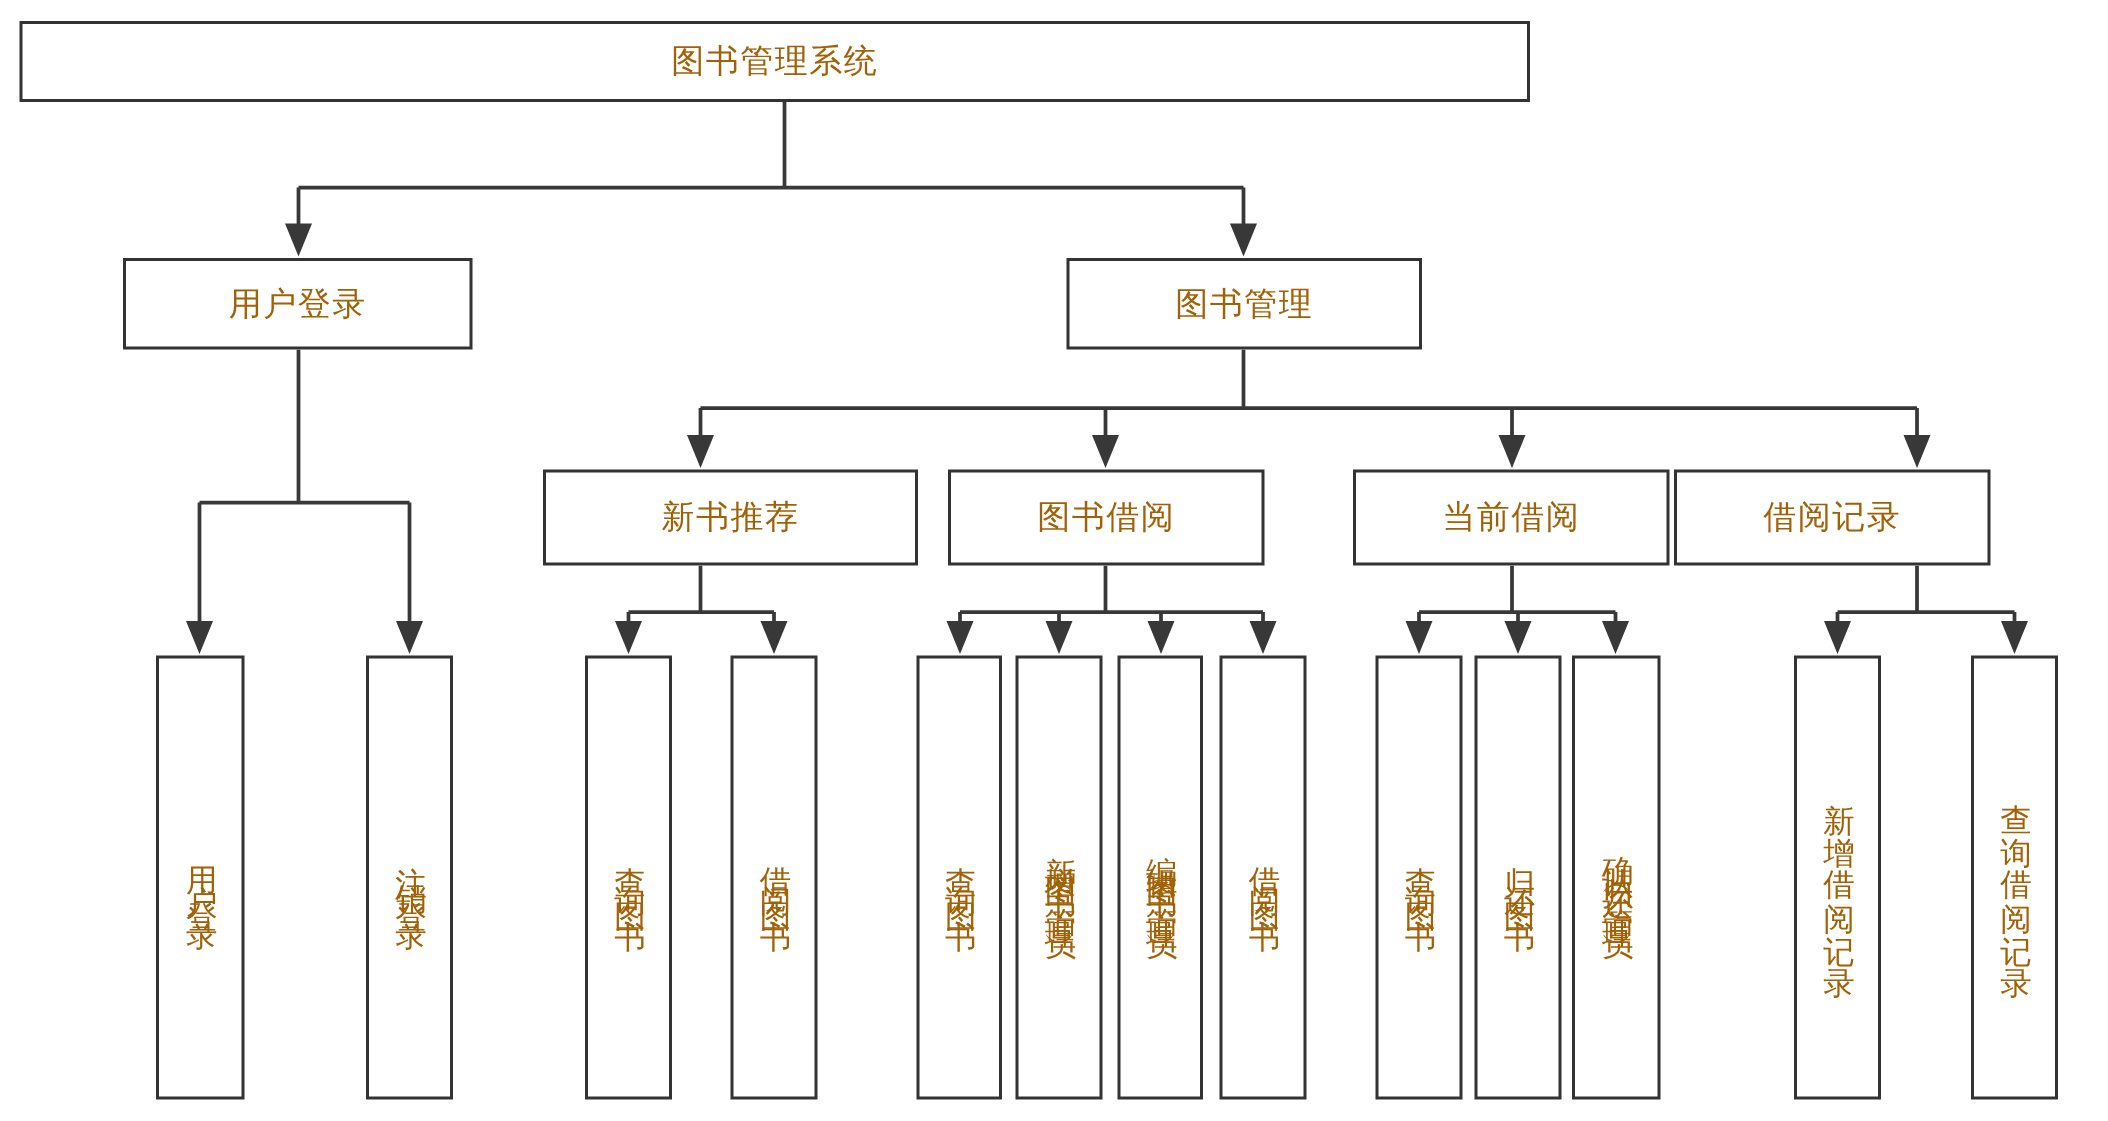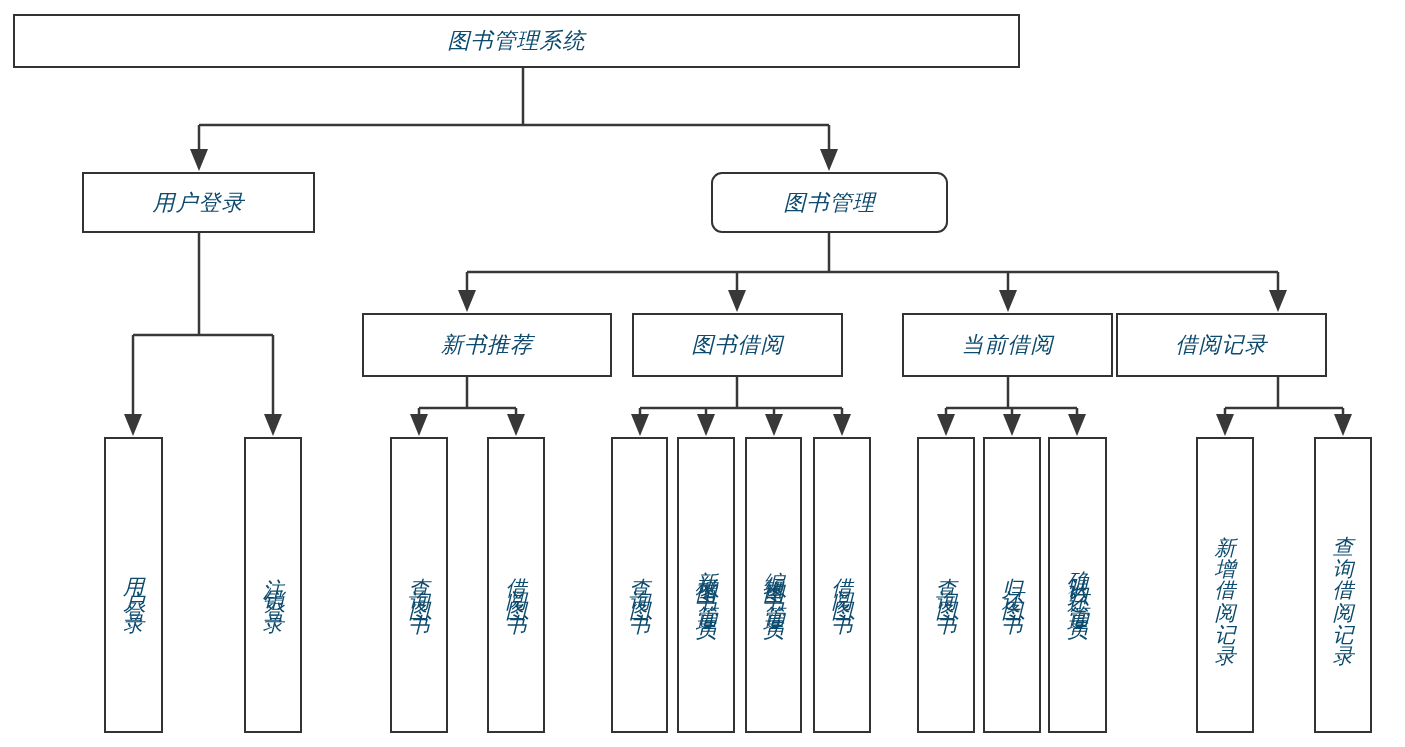--- a/index.html
+++ b/index.html
@@ -14,26 +14,25 @@
   #connectors {
     position: absolute;
     left: 0; top: 0;
     z-index: 1;
   }
   .node {
     position: absolute;
     box-sizing: border-box;
     background: #ffffff;
     border: 2.5px solid #333333;
-    color: #0c4a6e;
+    color: #a16207;
     display: flex;
     align-items: center;
     justify-content: center;
     z-index: 2;
-    font-style: italic;
   }
   .h { font-size: 22px; letter-spacing: 1px; }
   .v {
     writing-mode: vertical-rl;
     text-orientation: mixed;
     font-size: 21px;
     letter-spacing: 12px;
   }
   .v.dense { letter-spacing: 7px; }
   .v.loose { letter-spacing: 22px; }
@@ -88,21 +87,21 @@
       <polygon points="1012,436 1003,414 1021,414"></polygon>
       <polygon points="1077,436 1068,414 1086,414"></polygon>
       <polygon points="1225,436 1216,414 1234,414"></polygon>
       <polygon points="1343,436 1334,414 1352,414"></polygon>
     </g>
   </svg>
 
   <div class="node h" style="left:13px; top:14px; width:1007px; height:54px;">图书管理系统</div>
 
   <div class="node h" style="left:82px; top:172px; width:233px; height:61px;">用户登录</div>
-  <div class="node h" style="left:711px; top:172px; width:237px; height:61px;border-radius:11px;">图书管理</div>
+  <div class="node h" style="left:711px; top:172px; width:237px; height:61px;">图书管理</div>
 
   <div class="node h" style="left:362px; top:313px; width:250px; height:64px;">新书推荐</div>
   <div class="node h" style="left:902px; top:313px; width:211px; height:64px;">当前借阅</div>
   <div class="node h" style="left:632px; top:313px; width:211px; height:64px;">图书借阅</div>
   <div class="node h" style="left:1116px; top:313px; width:211px; height:64px;">借阅记录</div>
 
   <div class="node v" style="left:104px; top:437px; width:59px; height:296px;">用户登录</div>
   <div class="node v" style="left:244px; top:437px; width:58px; height:296px;">注销登录</div>
 
   <div class="node v" style="left:390px; top:437px; width:58px; height:296px;">查询图书</div>

